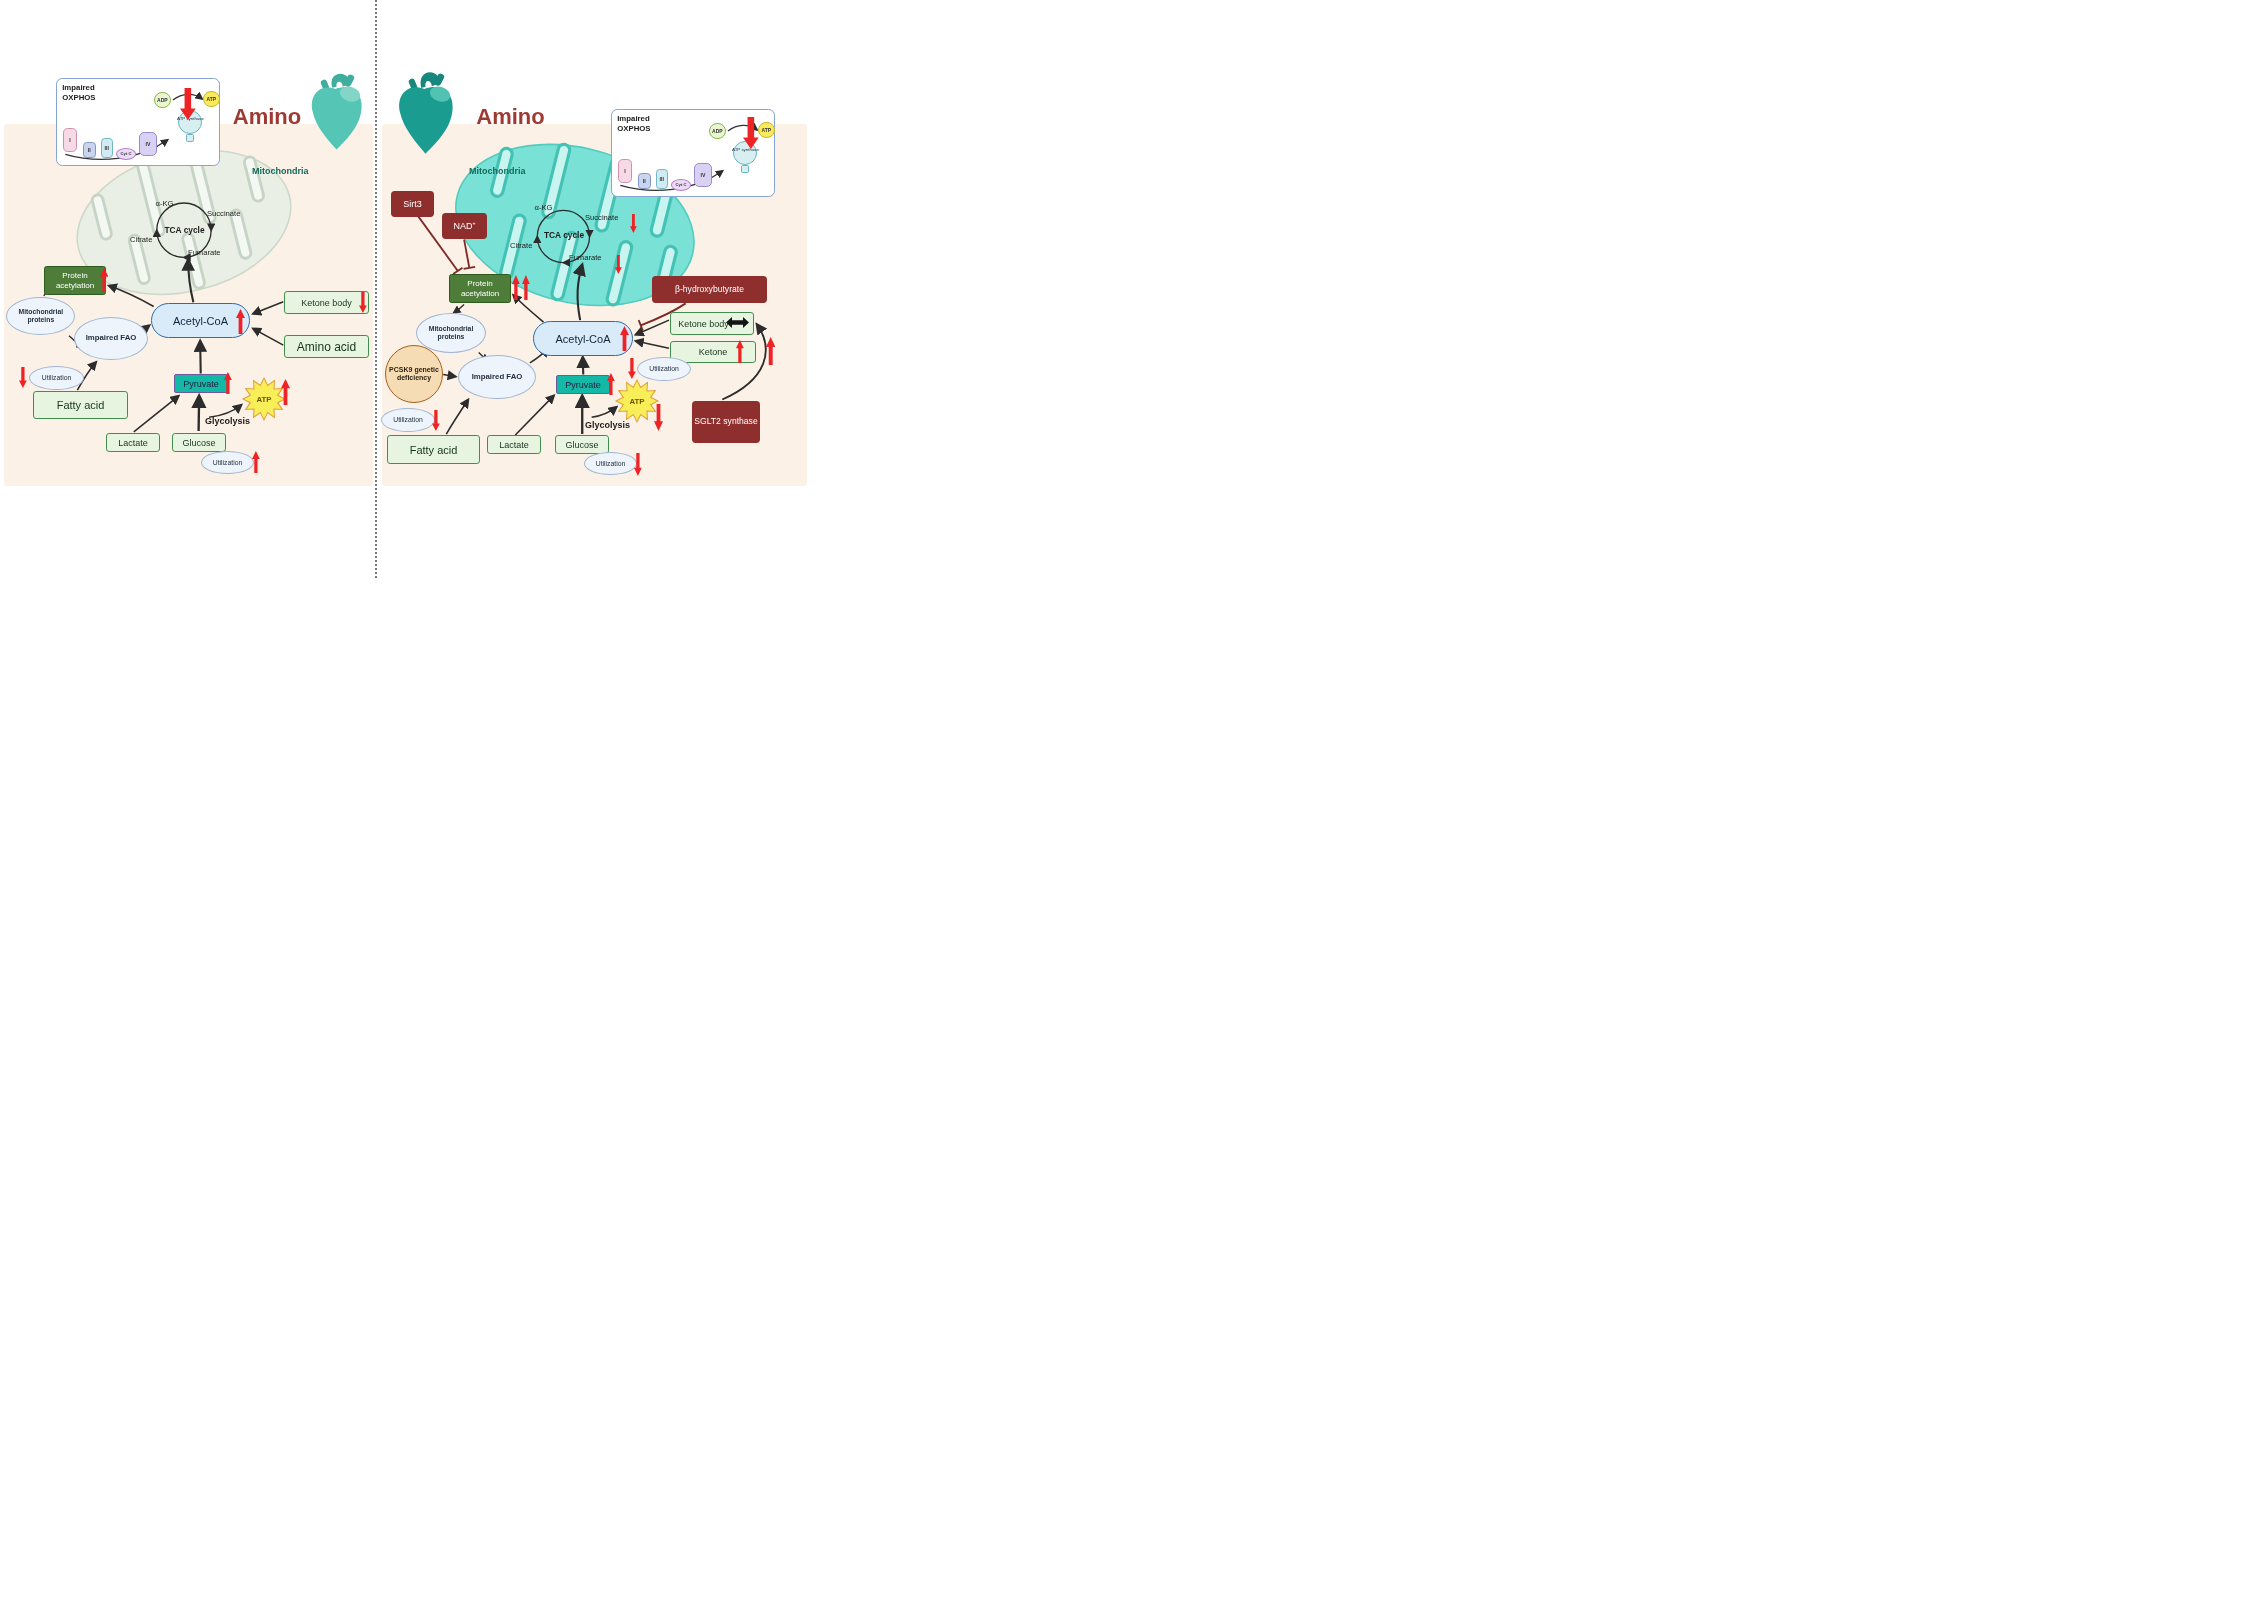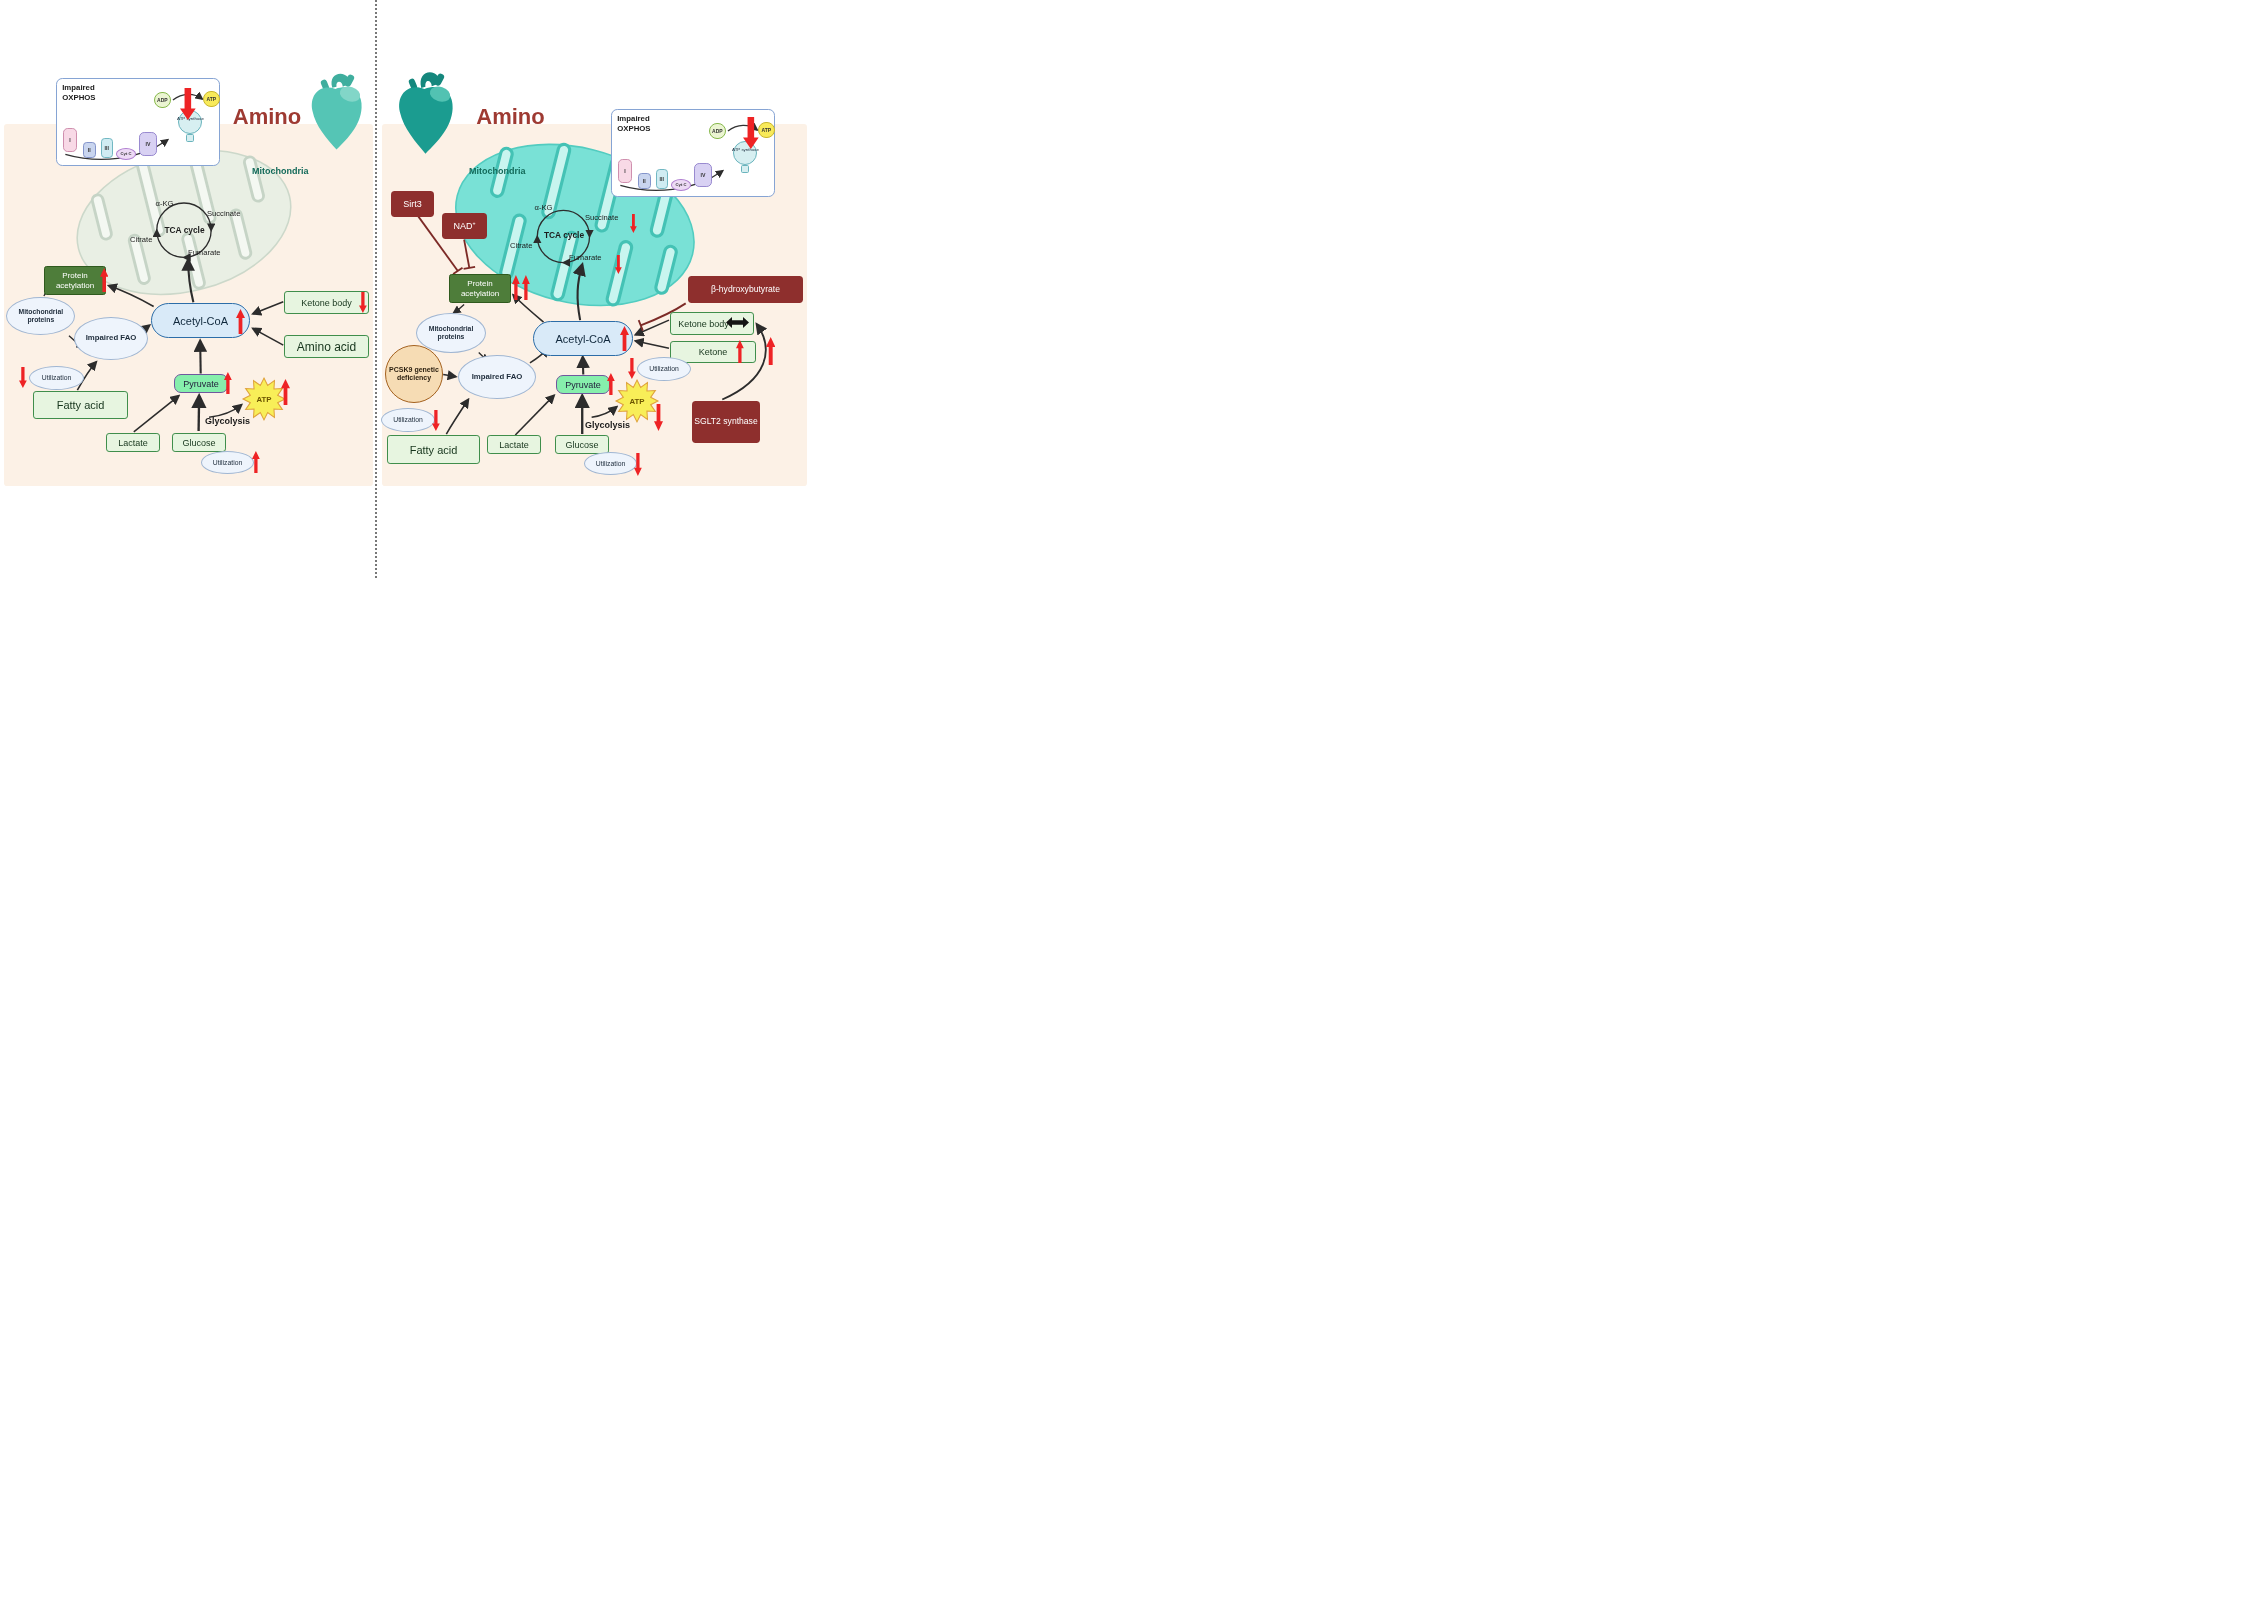--- a/index.html
+++ b/index.html
@@ -4,21 +4,21 @@
 <style>
   html,body{margin:0;padding:0;background:#fff;font-family:"Liberation Sans",sans-serif;}
   #canvas{position:relative;width:808px;height:578px;background:#fff;overflow:hidden;}
   .abs{position:absolute;}
   .peach{position:absolute;background:#fcf1e6;border-radius:3.1px;}
   .sep{position:absolute;border-left:2.6px dotted #777;}
   .gbox{position:absolute;background:#e7f5e0;border:1.3px solid #3f8e4b;border-radius:3.1px;display:flex;align-items:center;justify-content:center;color:#16351c;box-sizing:border-box;}
   .dred{position:absolute;background:#8e2f2d;color:#fff;border-radius:3.7px;display:flex;align-items:center;justify-content:center;text-align:center;font-weight:500;box-sizing:border-box;line-height:1.15;}
   .dgreen{position:absolute;background:#4e7d3a;border:1px solid #2f5a1e;color:#fff;border-radius:2.6px;display:flex;align-items:center;justify-content:center;text-align:center;font-weight:500;line-height:1.15;box-sizing:border-box;}
   .oval{position:absolute;background:#eef4fc;border:1px solid #a0b6d2;border-radius:50%;display:flex;align-items:center;justify-content:center;text-align:center;color:#1d2b3a;line-height:1.12;box-sizing:border-box;}
-  .lav{position:absolute;background:#86efac;border:1.3px solid #70589e;border-radius:7px;display:flex;align-items:center;justify-content:center;color:#201a3a;box-sizing:border-box;}
+  .lav{position:absolute;background:#14b8a6;border:1.3px solid #70589e;border-radius:2px;display:flex;align-items:center;justify-content:center;color:#201a3a;box-sizing:border-box;}
   .acetyl{position:absolute;background:#d9eaf8;border:1.8px solid #2c6da8;border-radius:19px;display:flex;align-items:center;justify-content:center;color:#10283c;box-sizing:border-box;}
   .oxbox{position:absolute;background:#fff;border:1.3px solid #86a4d4;border-radius:6.3px;box-sizing:border-box;margin-left:37px;}
   .cx{position:absolute;display:flex;align-items:center;justify-content:center;color:#333;font-weight:600;box-sizing:border-box;}
   .lbl{position:absolute;color:#1b1b1b;}
   .b{font-weight:bold;}
   .ptitle{position:absolute;font-size:22px;font-weight:bold;color:#9e3a32;text-align:center;}
   .mlabel{position:absolute;font-weight:bold;font-size:9px;color:#136a5a;}
   .ra{position:absolute;background:#ee2325;}
   .ra.up{clip-path:polygon(50% 0,100% 36%,71% 36%,71% 100%,29% 100%,29% 36%,0 36%);}
   .ra.down{clip-path:polygon(50% 100%,100% 64%,71% 64%,71% 0,29% 0,29% 64%,0 64%);}
@@ -207,21 +207,21 @@
   <div class="lbl" style="left:569px;top:253px;width:44px;font-size:7.6px;">Fumarate</div>
 
   <div class="dgreen" style="left:449px;top:274px;width:62px;height:29px;font-size:8px;">Protein acetylation</div>
   <div class="oval b" style="left:416px;top:313px;width:70px;height:40px;font-size:6.8px;">Mitochondrial proteins</div>
   <div class="cx b" style="left:385px;top:345px;width:58px;height:58px;border-radius:50%;background:#f6dcb4;border:1.8px solid #a4611e;font-size:7px;text-align:center;line-height:1.15;color:#2e2212;padding:3.1px;">PCSK9 genetic deficiency</div>
   <div class="oval b" style="left:458px;top:355px;width:78px;height:44px;font-size:7.8px;">Impaired FAO</div>
   <div class="oval" style="left:381px;top:408px;width:54px;height:24px;font-size:6.8px;">Utilization</div>
   <div class="gbox" style="left:387px;top:435px;width:93px;height:29px;font-size:11px;border-width:1.6px;">Fatty acid</div>
 
   <div class="acetyl" style="left:533px;top:321px;width:100px;height:35px;font-size:11px;">Acetyl-CoA</div>
-  <div class="dred" style="left:652px;top:276px;width:115px;height:27px;font-size:8.6px;margin-left:36px;">β-hydroxybutyrate</div>
+  <div class="dred" style="left:652px;top:276px;width:115px;height:27px;font-size:8.6px;">β-hydroxybutyrate</div>
   <div class="gbox" style="left:670px;top:312px;width:84px;height:23px;font-size:9px;justify-content:flex-start;padding-left:7.3px;">Ketone body</div>
   <div class="gbox" style="left:670px;top:341px;width:86px;height:22px;font-size:9px;">Ketone</div>
   <div class="oval" style="left:637px;top:357px;width:54px;height:24px;font-size:6.8px;">Utilization</div>
   <div class="dred" style="left:692px;top:401px;width:68px;height:42px;font-size:8.6px;padding:2.1px;">SGLT2 synthase</div>
 
   <div class="lav" style="left:556px;top:375px;width:54px;height:19px;font-size:9px;">Pyruvate</div>
   <svg class="abs" style="left:615px;top:379px;" width="44" height="44" viewBox="0 0 84 84">
     <polygon points="42,2 49,16 62,7 61,23 77,22 68,35 82,42 68,49 77,62 61,61 62,77 49,68 42,82 35,68 22,77 23,61 7,62 16,49 2,42 16,35 7,22 23,23 22,7 35,16" fill="#f8ee58" stroke="#dfa23a" stroke-width="2"></polygon>
     <text x="42" y="48" text-anchor="middle" font-size="15" font-weight="bold" fill="#6b5400">ATP</text>
   </svg>

